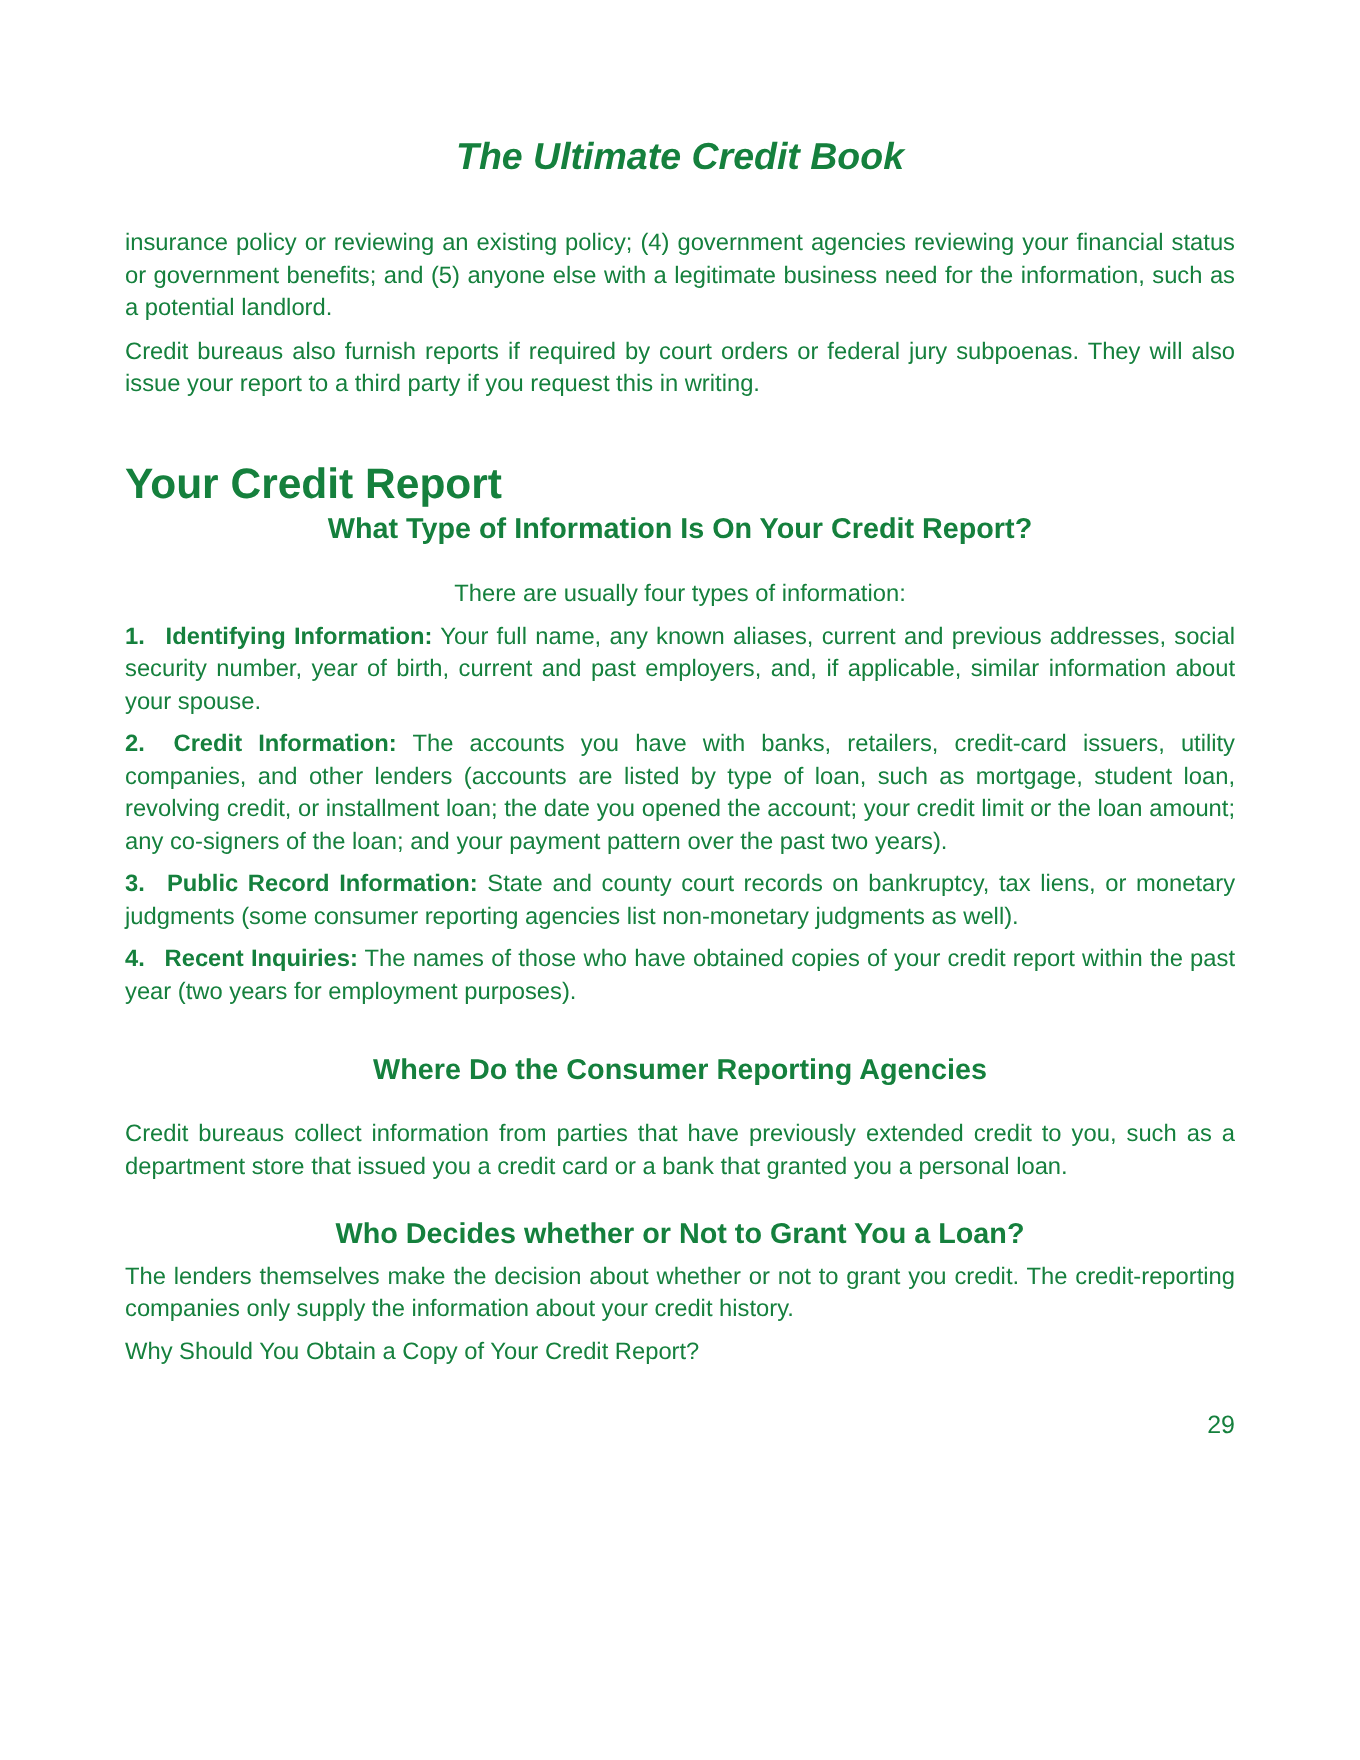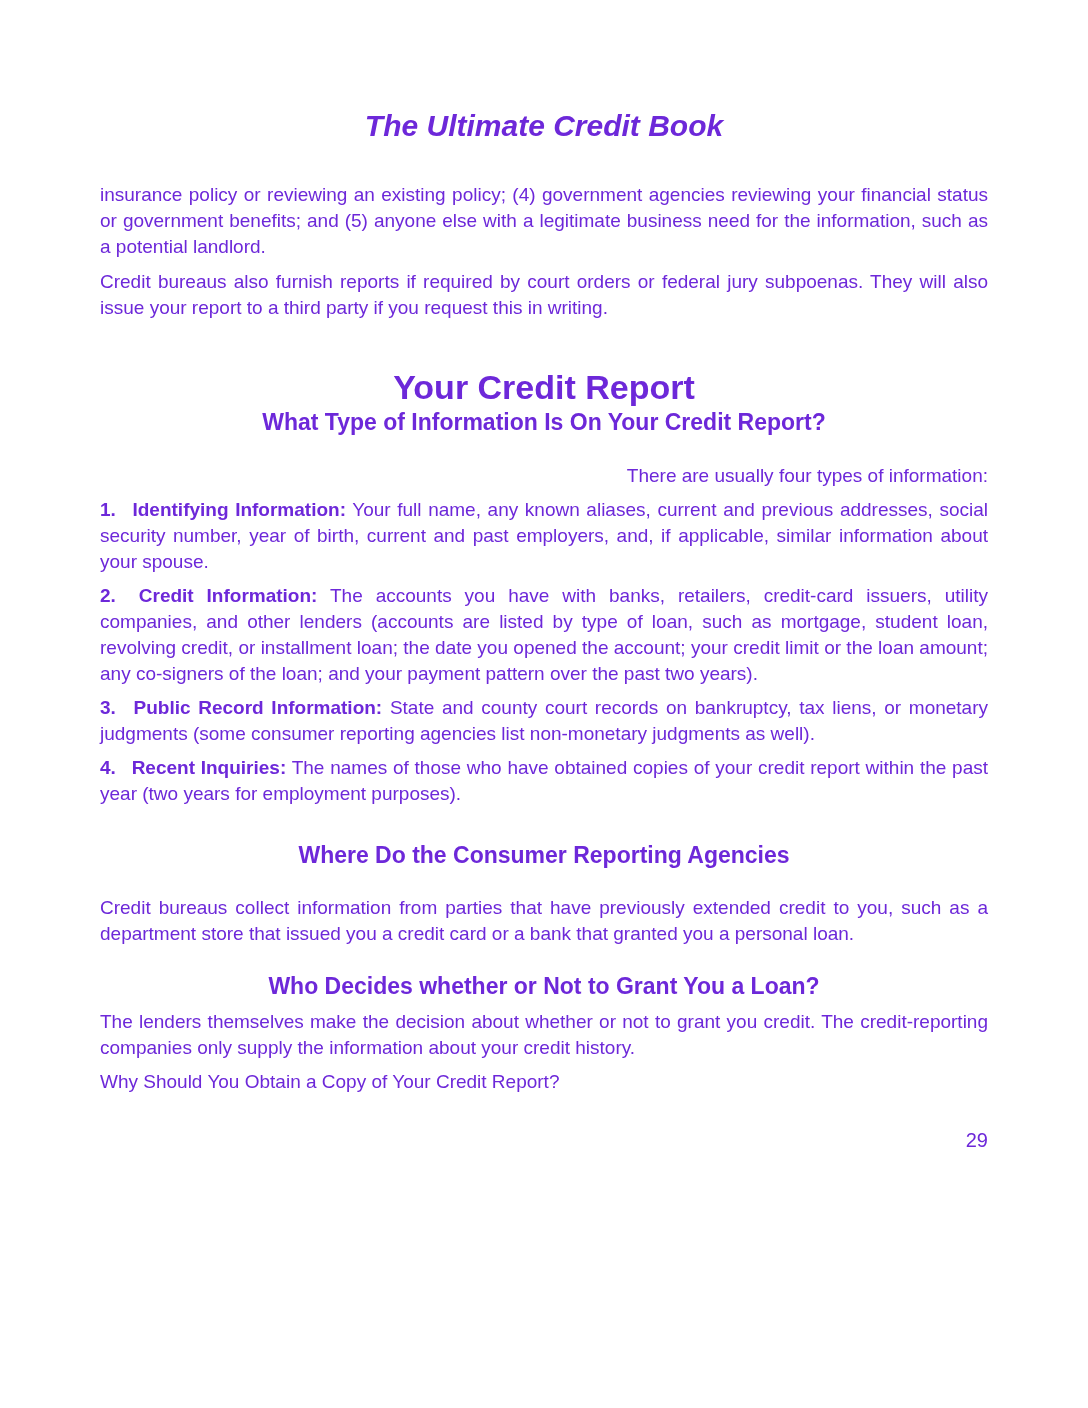--- a/index.html
+++ b/index.html
@@ -1,20 +1,20 @@
 <!DOCTYPE html>
 <html><head>
 <meta charset="utf-8">
 <style>
   html, body { margin: 0; padding: 0; background: #ffffff; }
   .page {
     width: 1088px;
     height: 1408px;
     background: #ffffff;
-    color: #6d28d9;
+    color: #15803d;
     font-family: "Liberation Sans", "DejaVu Sans", sans-serif;
     box-sizing: border-box;
     padding: 108px 100px 0 100px;
     overflow: hidden;
   }
   .doc-title {
     text-align: center;
     font-weight: bold;
     font-style: italic;
     font-size: 30px;
@@ -25,32 +25,31 @@
     font-size: 19px;
     line-height: 26px;
     text-align: justify;
     margin: 0;
   }
   .intro-p1 { margin-bottom: 9px; }
   .h1 {
     font-size: 34px;
     line-height: 40px;
     font-weight: bold;
-    text-align: center;
     margin: 46px 0 0 0;
   }
   .h2 {
     font-size: 23px;
     line-height: 30px;
     font-weight: bold;
     text-align: center;
     margin: 0;
   }
   .what-type-h { }
-  .lead { margin-top: 26px; text-align: right; }
+  .lead { margin-top: 26px; text-align: center; }
   .item { margin-top: 8px; }
   .item-number { font-weight: bold; margin-right: 10px; }
   .item-label { font-weight: bold; }
   .where-h { margin-top: 32px; line-height: 32px; }
   .sources-p { margin-top: 24px; }
   .who-h { margin-top: 24px; }
   .decide-p { margin-top: 8px; }
   .question { margin-top: 8px; text-align: left; }
   .page-num {
     text-align: right;

